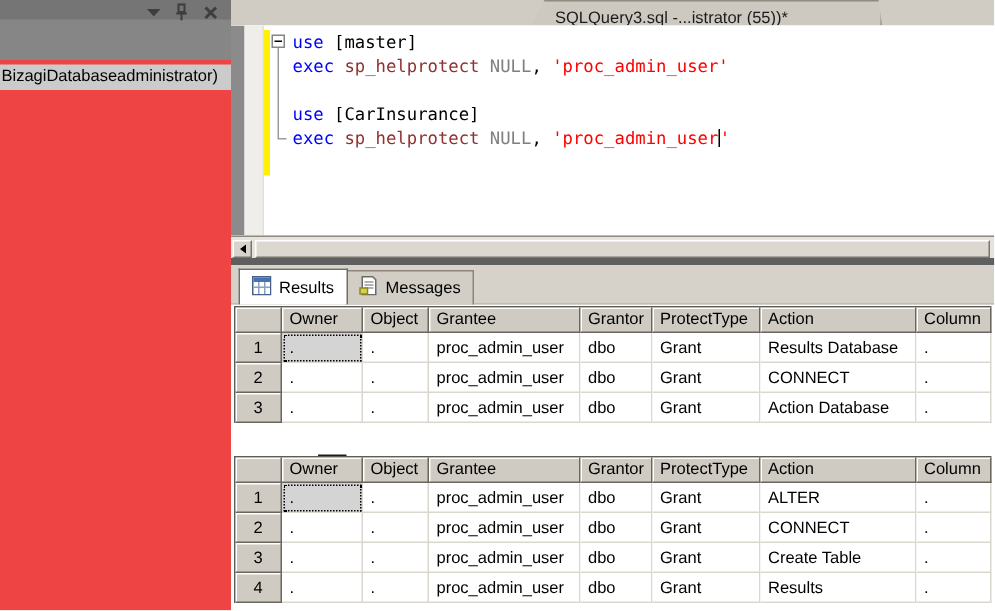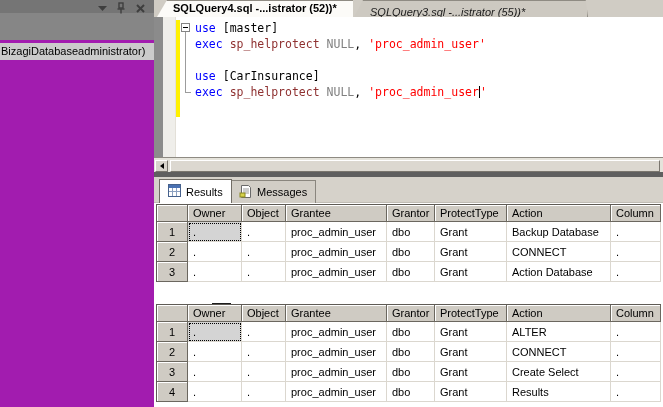--- a/index.html
+++ b/index.html
@@ -1,36 +1,36 @@
 <!DOCTYPE html>
 <html><head>
 <meta charset="utf-8">
 <style>
   html,body{margin:0;padding:0;background:#fff;}
   #stage{position:relative;width:663px;height:407px;overflow:hidden;background:#fff;
          font-family:"Liberation Sans",sans-serif;-webkit-font-smoothing:none;}
   #stage *{box-sizing:border-box;}
 
   
-  .lp{position:absolute;left:0;top:0;width:154px;height:407px;background:#a21caf;}
+  .lp{position:absolute;left:0;top:0;width:154px;height:407px;background:#ef4444;}
   .lp-header{position:absolute;left:0;top:0;width:154px;height:40px;background:#868686;}
   .lp-header-top{position:absolute;left:0;top:0;width:154px;height:13px;background:#757575;}
   .lp-icons{position:absolute;right:8px;top:2px;display:flex;gap:7px;align-items:center;height:12px;}
   .lp-ic{width:12px;height:12px;display:flex;align-items:center;justify-content:center;cursor:default;}
   .lp-item{position:absolute;left:0;top:43px;width:154px;height:17px;background:#cbcbcb;
            font-size:11px;line-height:17px;color:#000;white-space:nowrap;overflow:hidden;padding-left:1px;}
 
   
   .tabstrip{position:absolute;left:154px;top:0;width:509px;height:17px;background:#d0ccc4;}
   .etab{position:absolute;top:0;height:17px;font-size:11px;line-height:17px;white-space:nowrap;
         overflow:hidden;color:#000;}
   .etab.active{background:#fcfbf8;font-weight:bold;clip-path:polygon(10px 0,100% 0,100% 100%,0 100%);
         padding:0 10px 0 16px;box-shadow:inset 0 1px 0 #8f8b83;}
   .etab.inactive{background:#cdc9c1;color:#1b1b1b;clip-path:polygon(9px 0,99% 0,100% 100%,0 100%);
-        padding:4px 12px 0 16px;box-shadow:inset 0 1px 0 #8f8b83,inset -1px 0 0 #8f8b83;font-style:italic;}
+        padding:4px 12px 0 16px;box-shadow:inset 0 1px 0 #8f8b83,inset -1px 0 0 #8f8b83;}
 
   
   .editor{position:absolute;left:154px;top:17px;width:509px;height:140px;background:#fff;overflow:hidden;}
   .ed-edge{position:absolute;left:0;top:0;width:9px;height:140px;background:#8b8b8b;}
   .ed-margin{position:absolute;left:9px;top:0;width:13px;height:140px;background:#efeeea;border-right:1px solid #e3e0d8;}
   .ed-changebar{position:absolute;left:22px;top:3px;width:4px;height:97px;}
   .fold-box{position:absolute;left:27px;top:6px;width:9px;height:9px;border:1px solid #848484;background:#fff;}
   .fold-box::after{content:"";position:absolute;left:1px;top:3px;width:5px;height:1px;background:#000;}
   .fold-vline{position:absolute;left:31px;top:15px;width:1px;height:60px;background:#9c9c9c;}
   .fold-tick{position:absolute;left:31px;top:75px;width:6px;height:1px;background:#9c9c9c;}
@@ -98,21 +98,20 @@
             <line x1="1" y1="1" x2="8" y2="8" stroke="#3e3e3e" stroke-width="2"></line>
             <line x1="8" y1="1" x2="1" y2="8" stroke="#3e3e3e" stroke-width="2"></line>
           </svg>
         </span>
       </div>
     </div>
     <div class="lp-item">BizagiDatabaseadministrator)</div>
   </div>
 
   <div class="tabstrip" id="etabs">
-      <div class="etab active" style="left: 3px; width: 196px;">SQLQuery4.sql -...istrator (52))*</div>
       <div class="etab inactive" style="left: 200px; width: 234px;">SQLQuery3.sql -...istrator (55))*</div>
     </div>
 
   <div class="editor">
     <div class="ed-edge"></div>
     <div class="ed-margin"></div>
     <div class="ed-changebar" id="changebar" style="background: rgb(255, 241, 0);"></div>
     <div class="fold-box"></div>
     <div class="fold-vline"></div>
     <div class="fold-tick"></div>
@@ -175,21 +174,21 @@
           </tr>
         </thead>
         <tbody>
           <tr>
             <td class="rownum">1</td>
             <td class="selected" style="background: rgb(212, 212, 212);">.</td>
             <td>.</td>
             <td>proc_admin_user</td>
             <td>dbo</td>
             <td>Grant</td>
-            <td>Backup Database</td>
+            <td>Results Database</td>
             <td>.</td>
           </tr>
           <tr>
             <td class="rownum">2</td>
             <td>.</td>
             <td>.</td>
             <td>proc_admin_user</td>
             <td>dbo</td>
             <td>Grant</td>
             <td>CONNECT</td>
@@ -252,21 +251,21 @@
             <td>CONNECT</td>
             <td>.</td>
           </tr>
           <tr>
             <td class="rownum">3</td>
             <td>.</td>
             <td>.</td>
             <td>proc_admin_user</td>
             <td>dbo</td>
             <td>Grant</td>
-            <td>Create Select</td>
+            <td>Create Table</td>
             <td>.</td>
           </tr>
           <tr>
             <td class="rownum">4</td>
             <td>.</td>
             <td>.</td>
             <td>proc_admin_user</td>
             <td>dbo</td>
             <td>Grant</td>
             <td>Results</td>

